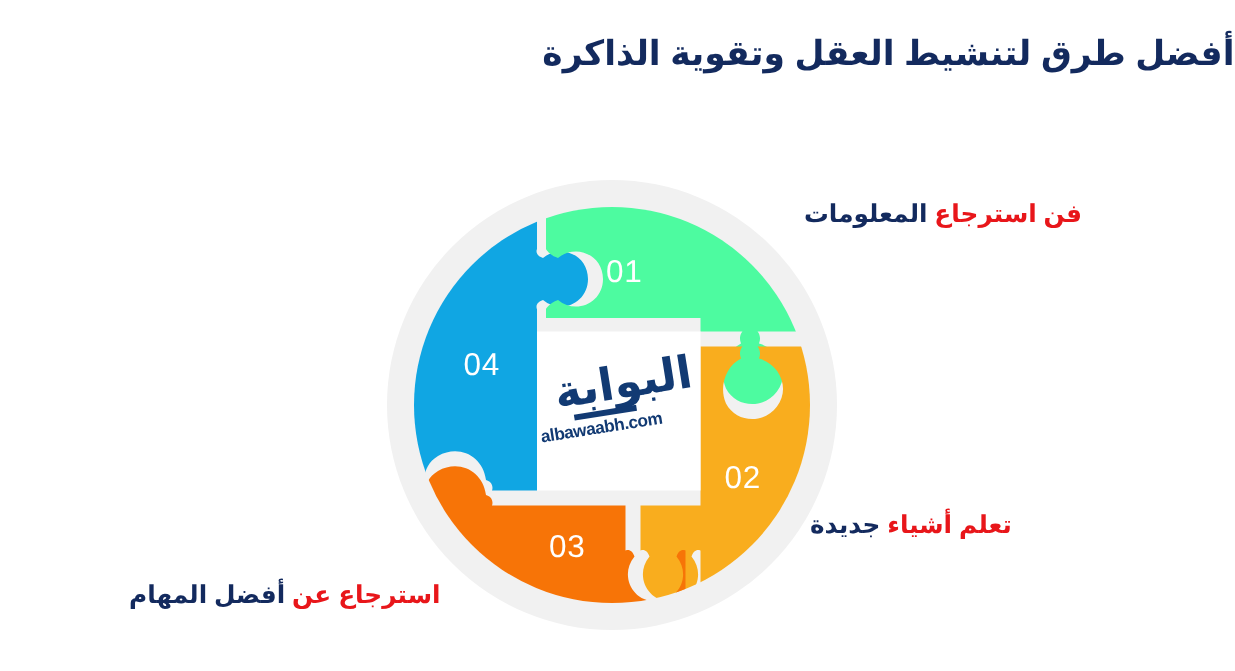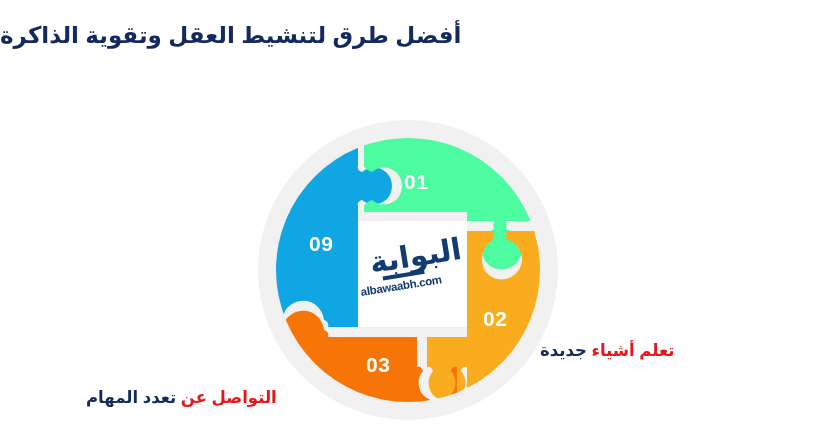--- a/index.html
+++ b/index.html
@@ -15,21 +15,21 @@
     overflow: hidden;
     font-family: "Liberation Sans", "DejaVu Sans", sans-serif;
   }
 
   
   #page-title {
     position: absolute;
     left: 0;
     top: 20px;
     width: 823px;
-    text-align: left;
+    text-align: right;
     font-size: 23px;
     font-weight: bold;
     color: #132a5e;
     direction: rtl;
     letter-spacing: 0px;
     line-height: 1.35;
   }
 
   
   #puzzle-stage {
@@ -43,21 +43,21 @@
     position: absolute;
     left: 0;
     top: 0;
   }
 
   
   .piece-number {
     position: absolute;
     color: #ffffff;
     font-size: 21px;
-    font-weight: bold;
+    font-weight: normal;
     direction: ltr;
     letter-spacing: 0.5px;
     pointer-events: none;
   }
   #piece-number-01 { left: 404px; top: 170px; }
   #piece-number-02 { left: 483px; top: 292px; margin-top: 15px; }
   #piece-number-03 { left: 366px; top: 353px; }
   #piece-number-04 { left: 309px; top: 232px; }
 
   
@@ -208,33 +208,37 @@
                  Z"></path>
 
         <rect x="358" y="221" width="109" height="106" fill="#ffffff"></rect>
       </g>
     </g>
   </svg>
 
   <div class="piece-number" id="piece-number-01">01</div>
   <div class="piece-number" id="piece-number-02">02</div>
   <div class="piece-number" id="piece-number-03">03</div>
-  <div class="piece-number" id="piece-number-04">09</div>
+  <div class="piece-number" id="piece-number-04">04</div>
 
   <div id="center-logo">
     <div id="center-logo-word">البوابة</div>
     <div id="center-logo-rule"></div>
     <div id="center-logo-url">albawaabh.com</div>
   </div>
 
+  <div class="outer-label" id="label-01">
+    <span class="accent">فن استرجاع</span>
+    <span class="base">المعلومات</span>
+  </div>
 
   <div class="outer-label" id="label-02">
     <span class="accent">تعلم أشياء</span>
     <span class="base">جديدة</span>
   </div>
 
   <div class="outer-label" id="label-03">
-    <span class="accent">التواصل عن</span>
-    <span class="base">تعدد المهام</span>
+    <span class="accent">استرجاع عن</span>
+    <span class="base">أفضل المهام</span>
   </div>
 
 
 </div>
 
 </body></html>

